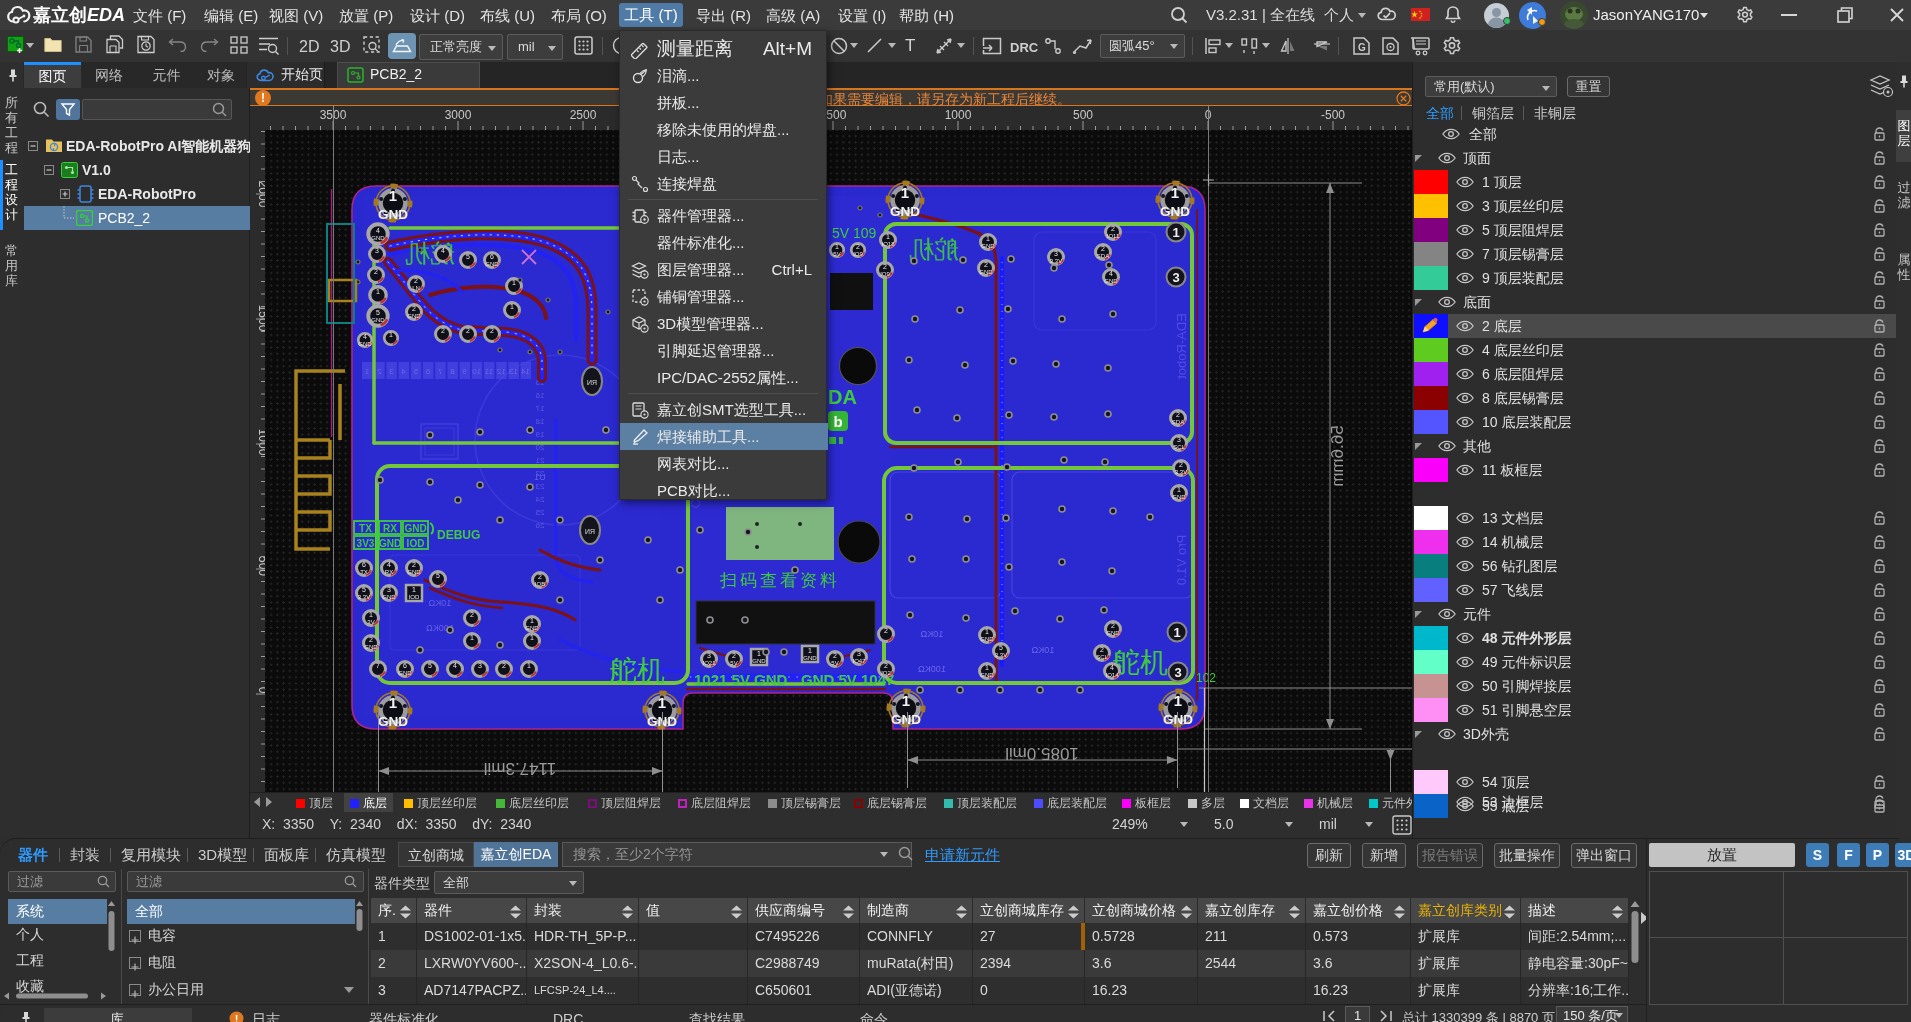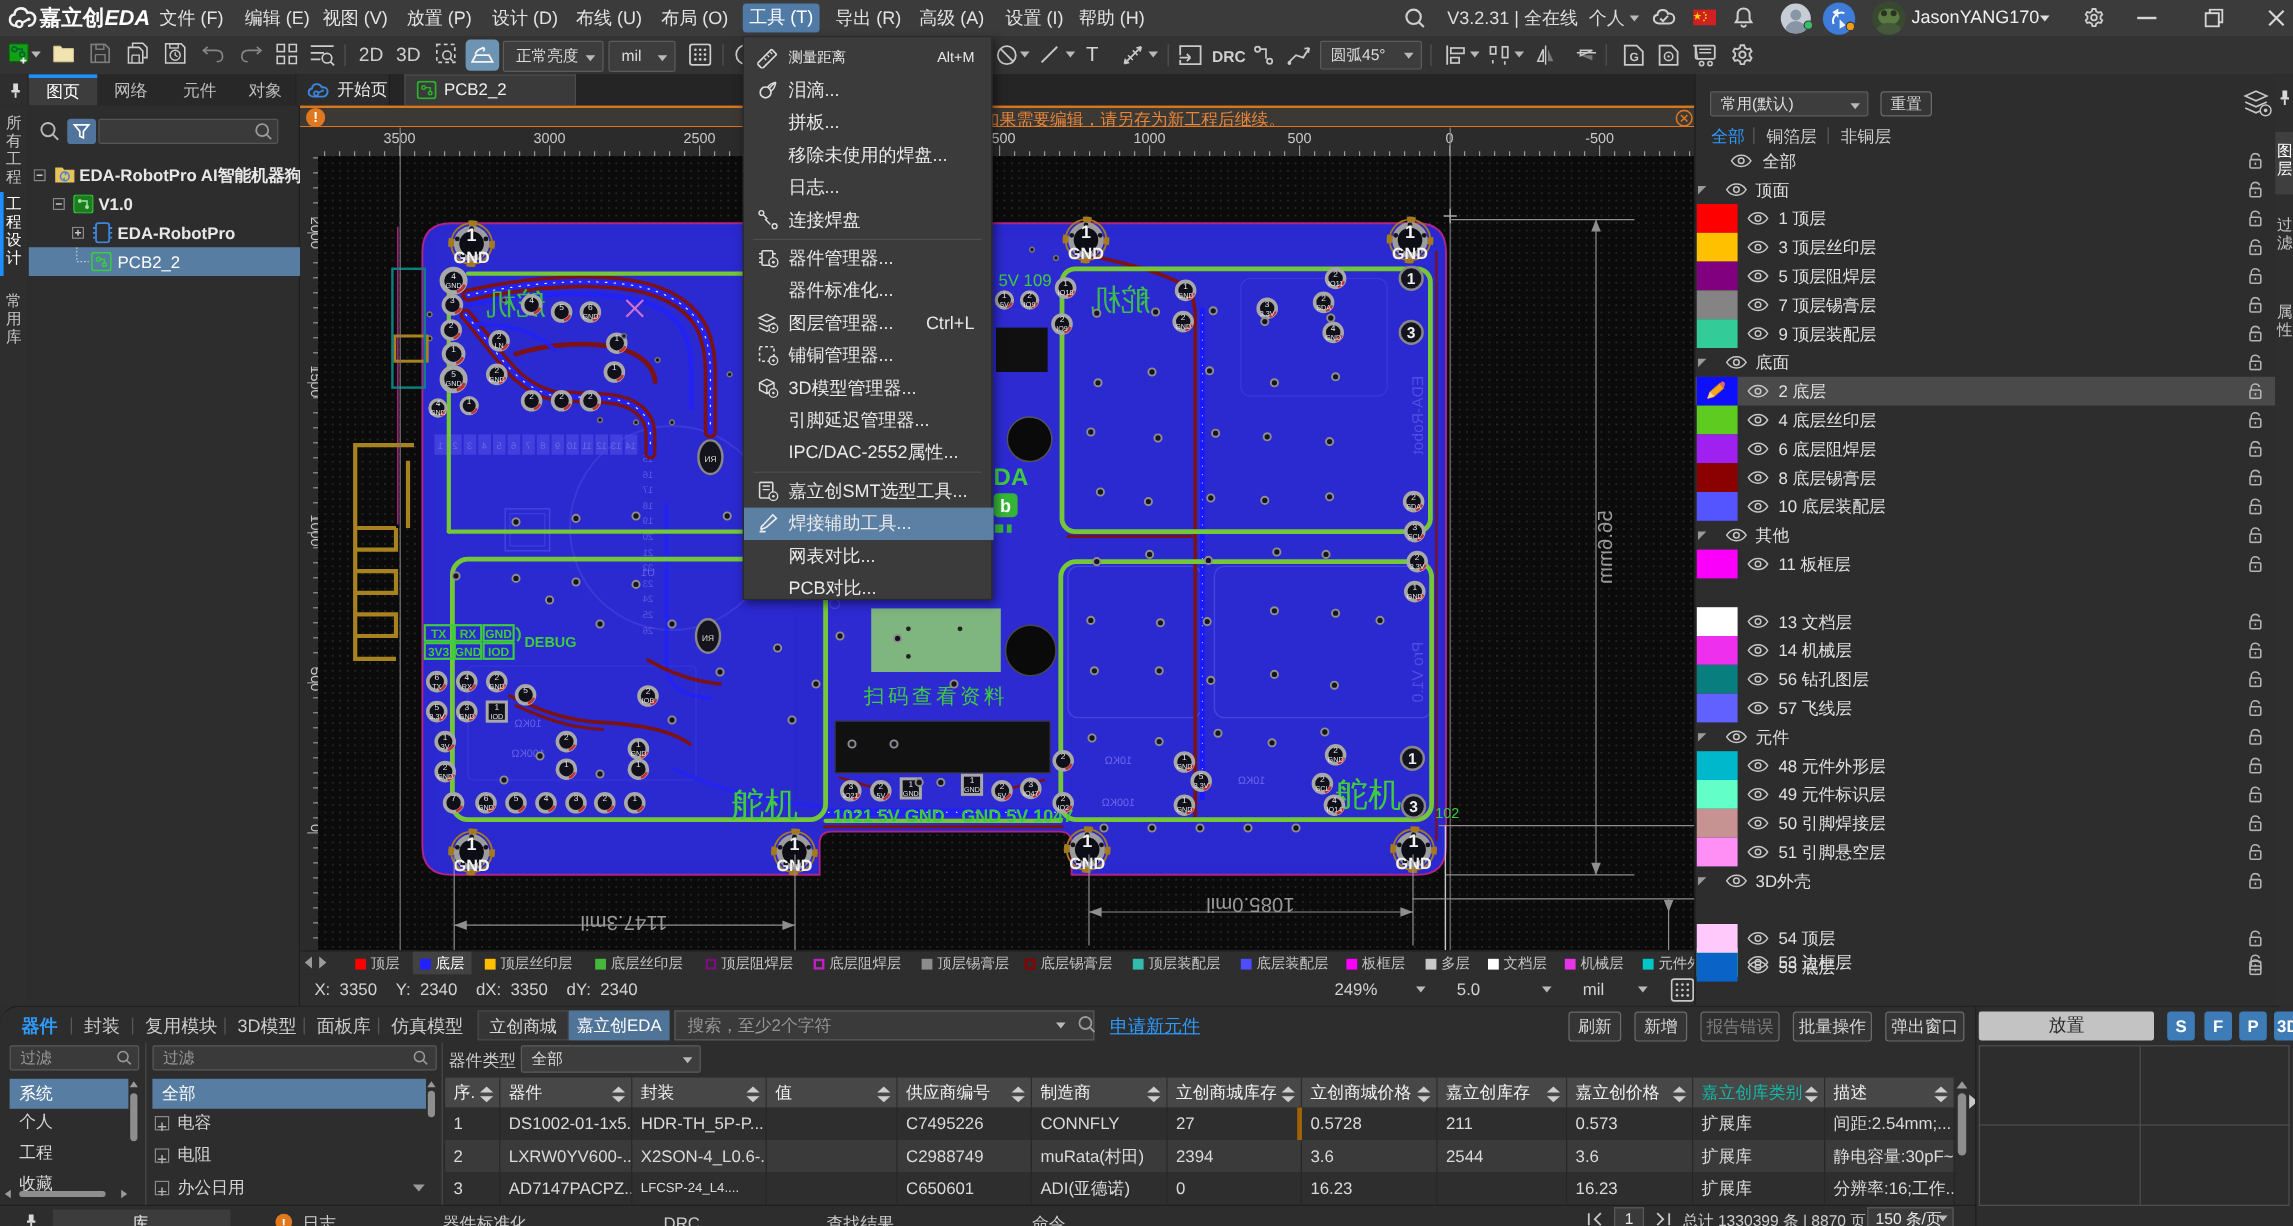--- a/index.html
+++ b/index.html
@@ -1368,21 +1368,21 @@
           <path d="M1 6 C4 1.5 8 0.8 10 0.8 C12 0.8 16 1.5 19 6 C16 10.5 12 11.2 10 11.2 C8 11.2 4 10.5 1 6 Z" fill="none" stroke="#c6c6c6" stroke-width="1.4"></path>
           <circle cx="10" cy="6" r="2.6" fill="none" stroke="#c6c6c6" stroke-width="1.4"></circle>
         </svg>
         <span style="position:absolute;left:50px">元件</span>
         <svg class="lock" viewBox="0 0 13 14">
           <path d="M3 6 L3 4.5 C3 2.5 4.4 1 6.5 1 C8.3 1 9.5 2 9.9 3.5" fill="none" stroke="#b3b3b3" stroke-width="1.3"></path>
           <rect x="2" y="6" width="9" height="7" rx="1" fill="none" stroke="#b3b3b3" stroke-width="1.3"></rect>
           <path d="M6.5 8.5 L6.5 10.5" stroke="#b3b3b3" stroke-width="1.3"></path>
         </svg>
       </div>
-    <div class="lrow" style="top:564px;">
+    <div class="lrow" style="top:564px;font-weight:bold;">
         <div class="swatch" style="background:#00b8cc"></div>
         <svg class="eye" style="left:43px" viewBox="0 0 20 12">
           <path d="M1 6 C4 1.5 8 0.8 10 0.8 C12 0.8 16 1.5 19 6 C16 10.5 12 11.2 10 11.2 C8 11.2 4 10.5 1 6 Z" fill="none" stroke="#c6c6c6" stroke-width="1.4"></path>
           <circle cx="10" cy="6" r="2.6" fill="none" stroke="#c6c6c6" stroke-width="1.4"></circle>
         </svg>
         <span style="position:absolute;left:69px">48 元件外形层</span>
         <svg class="lock" viewBox="0 0 13 14">
           <path d="M3 6 L3 4.5 C3 2.5 4.4 1 6.5 1 C8.3 1 9.5 2 9.9 3.5" fill="none" stroke="#b3b3b3" stroke-width="1.3"></path>
           <rect x="2" y="6" width="9" height="7" rx="1" fill="none" stroke="#b3b3b3" stroke-width="1.3"></rect>
           <path d="M6.5 8.5 L6.5 10.5" stroke="#b3b3b3" stroke-width="1.3"></path>
@@ -1597,21 +1597,21 @@
           <path d="M6.5 13.5 L12 8.5 L1 8.5 Z" fill="#cdcdcd"></path>
         </svg></div>
     <div class="abs" style="left:1198px;top:59px;width:108px;height:25px;background:#474747;border-right:1px solid #2b2b2b;color:#f0f0f0;font-size:14px;line-height:25px"><span style="margin-left:7px">嘉立创库存</span><svg width="13" height="14" style="position:absolute;right:4px;top:7px">
           <path d="M6.5 0.5 L12 5.5 L1 5.5 Z" fill="#cdcdcd"></path>
           <path d="M6.5 13.5 L12 8.5 L1 8.5 Z" fill="#cdcdcd"></path>
         </svg></div>
     <div class="abs" style="left:1306px;top:59px;width:105px;height:25px;background:#474747;border-right:1px solid #2b2b2b;color:#f0f0f0;font-size:14px;line-height:25px"><span style="margin-left:7px">嘉立创价格</span><svg width="13" height="14" style="position:absolute;right:4px;top:7px">
           <path d="M6.5 0.5 L12 5.5 L1 5.5 Z" fill="#cdcdcd"></path>
           <path d="M6.5 13.5 L12 8.5 L1 8.5 Z" fill="#cdcdcd"></path>
         </svg></div>
-    <div class="abs" style="left:1411px;top:59px;width:110px;height:25px;background:#474747;border-right:1px solid #2b2b2b;color:#14b8a6;font-size:14px;line-height:25px"><span style="margin-left:7px">嘉立创库类别</span><svg width="13" height="14" style="position:absolute;right:4px;top:7px">
+    <div class="abs" style="left:1411px;top:59px;width:110px;height:25px;background:#474747;border-right:1px solid #2b2b2b;color:#eab308;font-size:14px;line-height:25px"><span style="margin-left:7px">嘉立创库类别</span><svg width="13" height="14" style="position:absolute;right:4px;top:7px">
           <path d="M6.5 0.5 L12 5.5 L1 5.5 Z" fill="#cdcdcd"></path>
           <path d="M6.5 13.5 L12 8.5 L1 8.5 Z" fill="#cdcdcd"></path>
         </svg></div>
     <div class="abs" style="left:1521px;top:59px;width:108px;height:25px;background:#474747;border-right:1px solid #2b2b2b;color:#f0f0f0;font-size:14px;line-height:25px"><span style="margin-left:7px">描述</span><svg width="13" height="14" style="position:absolute;right:4px;top:7px">
           <path d="M6.5 0.5 L12 5.5 L1 5.5 Z" fill="#cdcdcd"></path>
           <path d="M6.5 13.5 L12 8.5 L1 8.5 Z" fill="#cdcdcd"></path>
         </svg></div>
     <div class="abs" style="left:371px;top:84px;width:46px;height:27px;background:#2e2e2e;border-right:1px solid #262626;color:#dadada;font-size:14px;line-height:27px;white-space:nowrap;overflow:hidden"><span style="margin-left:7px">1</span></div>
       <div class="abs" style="left:417px;top:84px;width:110px;height:27px;background:#2e2e2e;border-right:1px solid #262626;color:#dadada;font-size:14px;line-height:27px;white-space:nowrap;overflow:hidden"><span style="margin-left:7px">DS1002-01-1x5...</span></div>
       <div class="abs" style="left:527px;top:84px;width:112px;height:27px;background:#2e2e2e;border-right:1px solid #262626;color:#dadada;font-size:14px;line-height:27px;white-space:nowrap;overflow:hidden"><span style="margin-left:7px">HDR-TH_5P-P...</span></div>
@@ -1685,21 +1685,21 @@
     <div class="abs" style="left:1649px;top:4px;width:146px;height:24px;background:#c3c3c3;border-radius:2px;color:#2b2b2b;font-size:15px;text-align:center;line-height:24px">放置</div>
     <div class="abs" style="left:1806px;top:4px;width:23px;height:24px;background:#3e7cb8;border-radius:3px;color:#fff;font-size:14px;font-weight:bold;text-align:center;line-height:24px">S</div>
     <div class="abs" style="left:1837px;top:4px;width:23px;height:24px;background:#3e7cb8;border-radius:3px;color:#fff;font-size:14px;font-weight:bold;text-align:center;line-height:24px">F</div>
     <div class="abs" style="left:1866px;top:4px;width:23px;height:24px;background:#3e7cb8;border-radius:3px;color:#fff;font-size:14px;font-weight:bold;text-align:center;line-height:24px">P</div>
     <div class="abs" style="left:1895px;top:4px;width:23px;height:24px;background:#3e7cb8;border-radius:3px;color:#fff;font-size:14px;font-weight:bold;text-align:center;line-height:24px">3D</div>
     <div class="abs" style="left:1649px;top:32px;width:259px;height:134px;border:1px solid #4f4f4f"></div>
     <div class="abs" style="left:1783px;top:32px;width:1px;height:134px;background:#4f4f4f"></div>
     <div class="abs" style="left:1649px;top:98px;width:259px;height:1px;background:#4f4f4f"></div>
   </div>
   <div id="dropmenu" class="abs" style="left:619px;top:30px;width:208px;height:470px;background:#3b3b3b;border:1px solid #2a2a2a;box-shadow:2px 3px 8px rgba(0,0,0,.5);z-index:50">
-    <div style="position:absolute;left:0;top:4px;width:208px;height:27px;color:#e9e9e9;font-size:12px;line-height:27px">
+    <div style="position:absolute;left:0;top:4px;width:208px;height:27px;color:#e9e9e9;font-size:19px;line-height:27px">
         <span style="position:absolute;left:11px;top:4px"><svg width="18" height="18" viewBox="0 0 18 18">
             <rect x="-1" y="6.2" width="17" height="6" rx="1" transform="rotate(-45 9 9)" fill="none" stroke="#dcdcdc" stroke-width="1.4"></rect>
             <path d="M6 8.5 L7.5 10 M8.5 6 L10 7.5 M11 3.5 L12.5 5" stroke="#dcdcdc" stroke-width="1.1" transform="translate(0,1)"></path>
           </svg></span>
         <span style="position:absolute;left:37px;white-space:nowrap">测量距离</span>
         <span style="position:absolute;right:16px">Alt+M</span>
       </div>
     <div style="position:absolute;left:0;top:31px;width:208px;height:27px;color:#e9e9e9;font-size:15px;line-height:27px">
         <span style="position:absolute;left:11px;top:4px"><svg width="18" height="18" viewBox="0 0 18 18">
             <circle cx="7" cy="11" r="4.5" fill="none" stroke="#dcdcdc" stroke-width="1.4"></circle>

